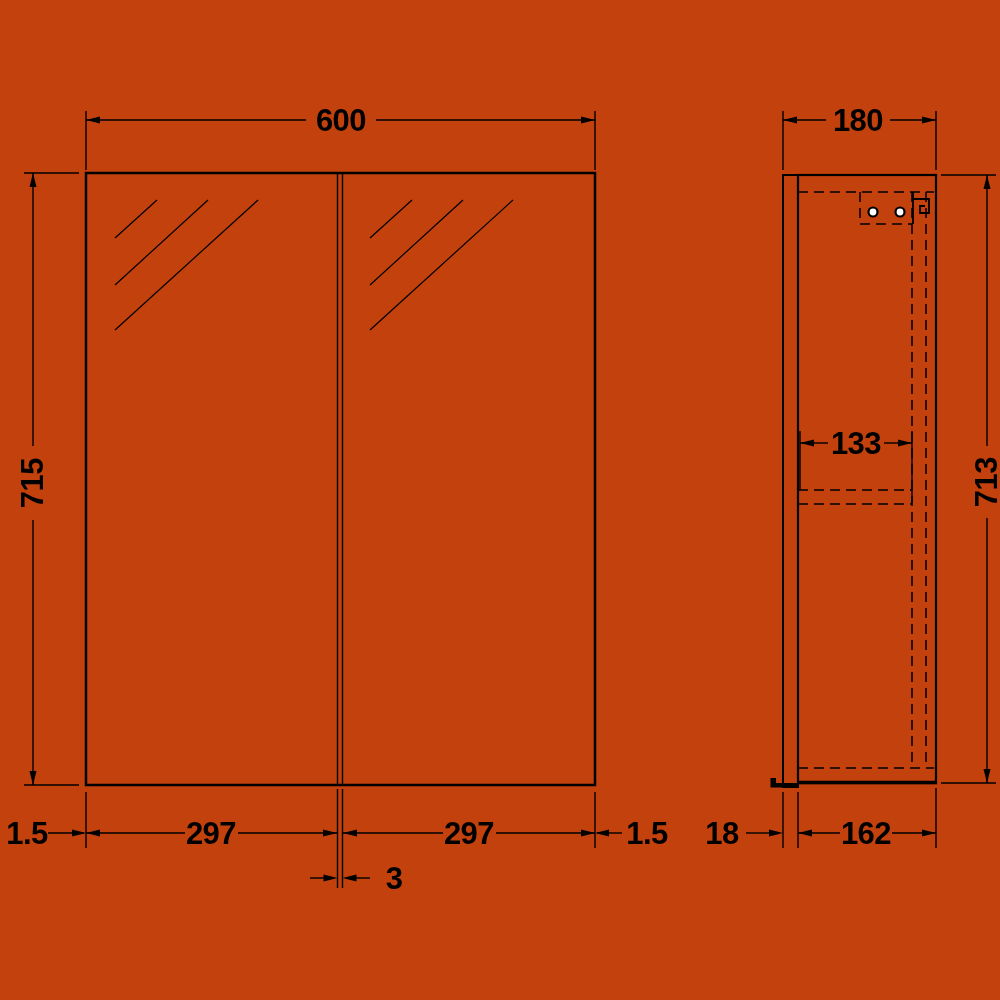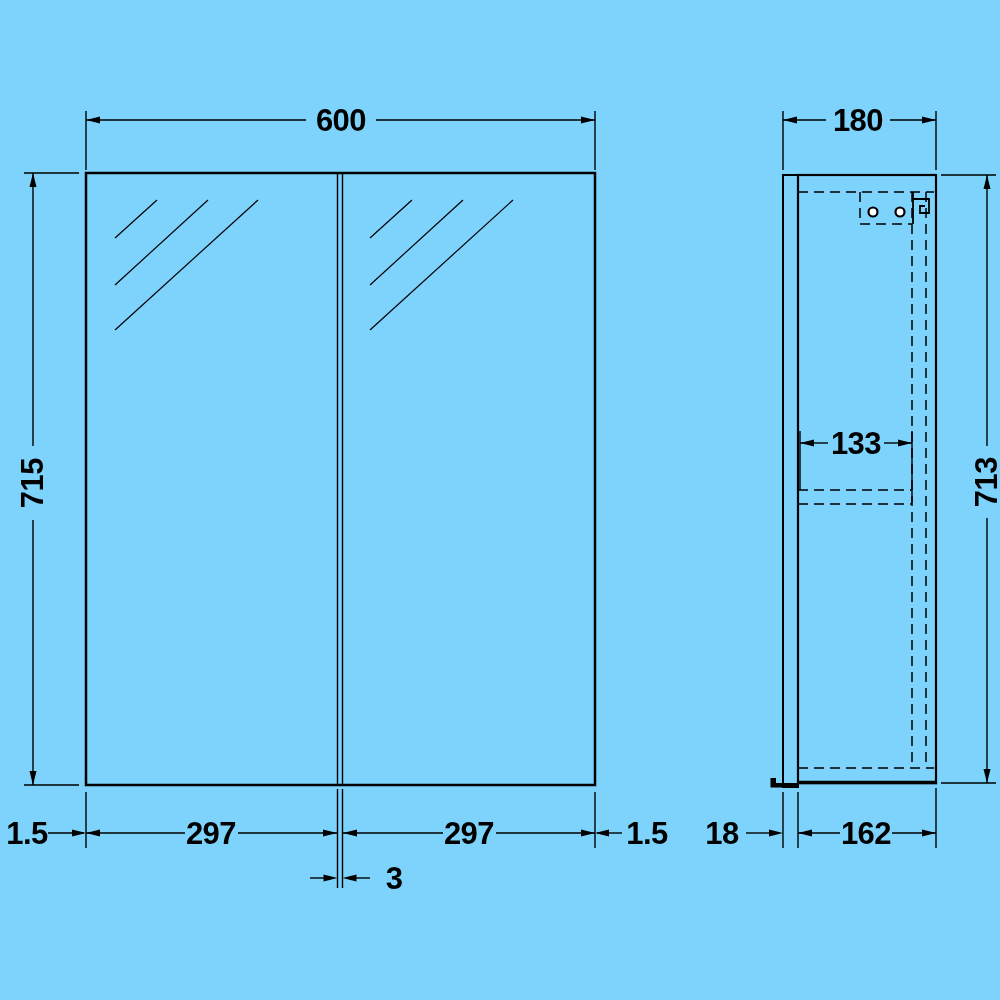--- a/index.html
+++ b/index.html
@@ -1,16 +1,16 @@
 <!DOCTYPE html>
 <html><head>
 <meta charset="utf-8">
 <style>
   html,body{margin:0;padding:0;background:#ffffff;}
-  .canvas{width:1000px;height:1000px;background:#7dd3fc;position:relative;overflow:hidden;}
+  .canvas{width:1000px;height:1000px;background:#c2410c;position:relative;overflow:hidden;}
   svg{display:block;}
   .dim{font-family:"Liberation Sans","DejaVu Sans",sans-serif;font-weight:700;font-size:31px;letter-spacing:-0.5px;fill:#000;}
   .ln{stroke:#000;stroke-width:1.4;fill:none;}
   .outline{stroke:#000;stroke-width:2.5;fill:none;}
   .thin{stroke:#000;stroke-width:1.2;fill:none;}
   .dash{stroke:#000;stroke-width:1.5;fill:none;stroke-dasharray:10 6;}
   .arrow{fill:#000;stroke:none;}
 </style>
 </head>
 <body>

